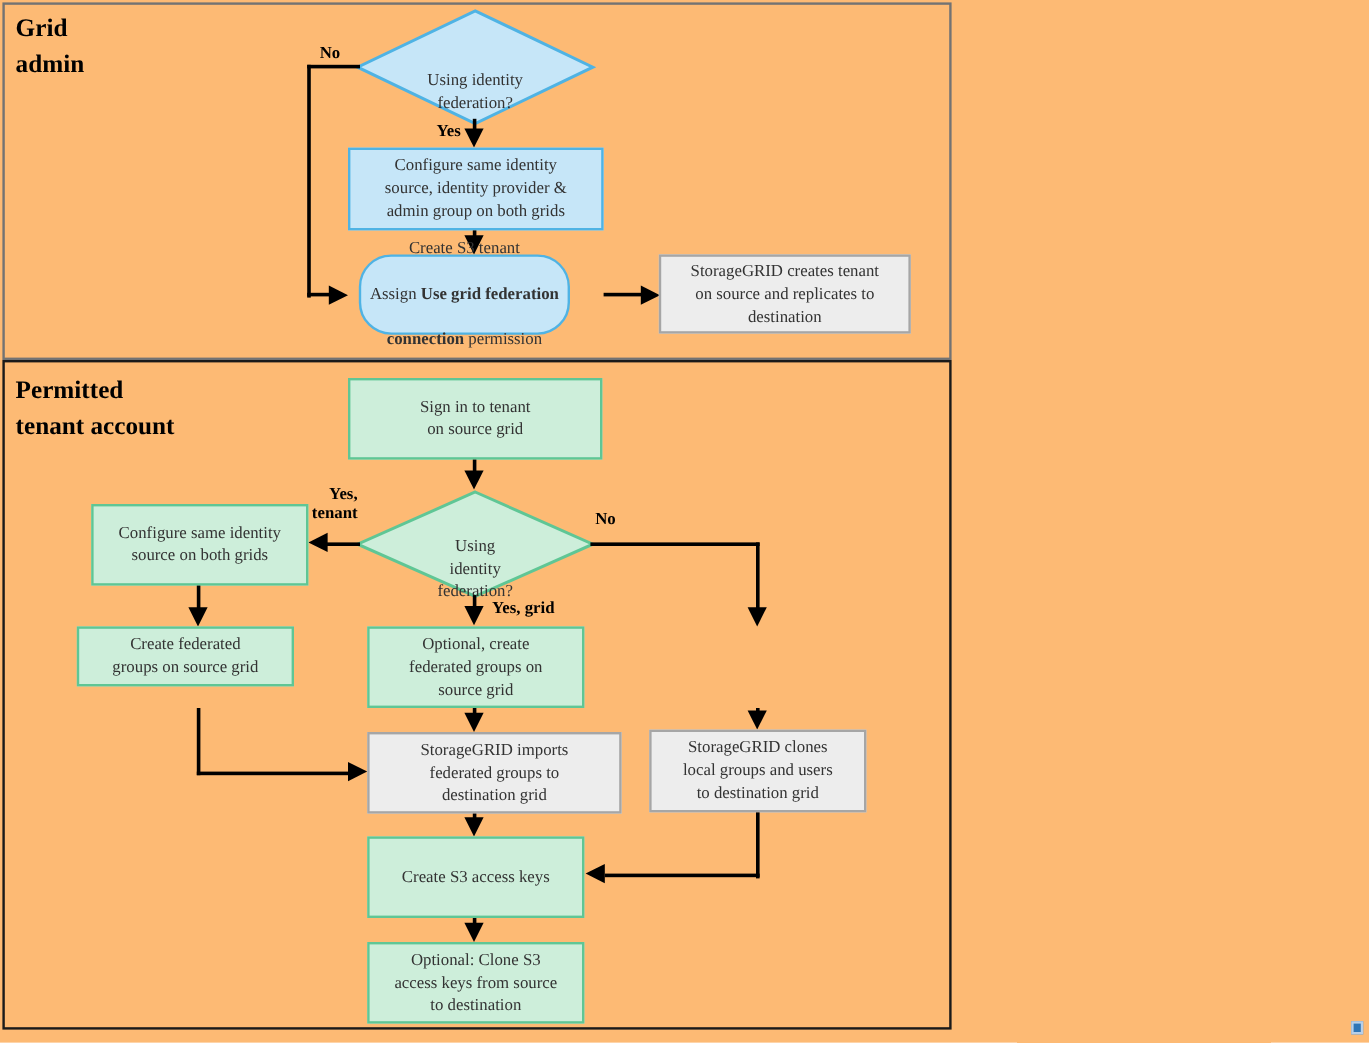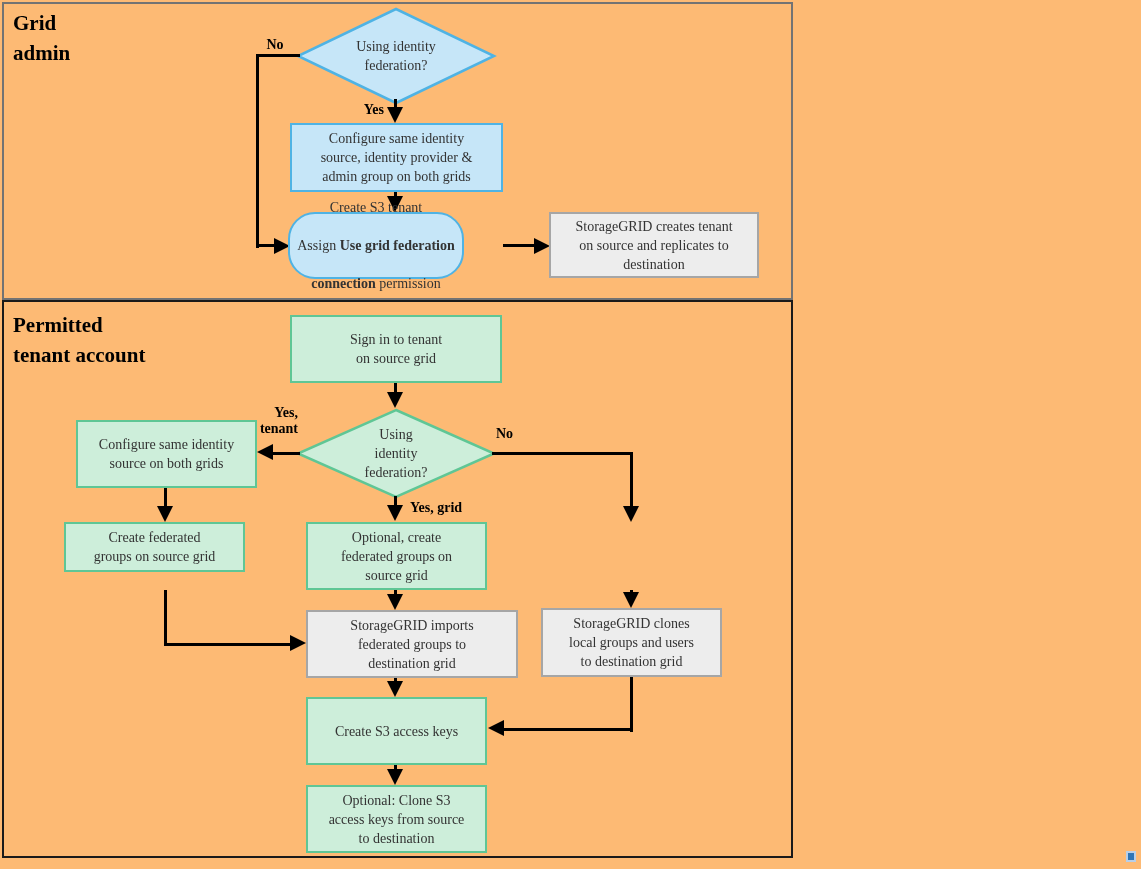--- a/index.html
+++ b/index.html
@@ -20,21 +20,21 @@
   }
   .node .rich{width:100%;}
   .blue{background:var(--blue-fill);border:2px solid var(--blue-border);}
   .green{background:var(--green-fill);border:2px solid var(--green-border);}
   .grayb{background:var(--gray-fill);border:2px solid var(--gray-border);}
   .diamond{position:absolute;overflow:visible;}
   .dpoly-blue{fill:var(--blue-fill);stroke:var(--blue-border);stroke-width:2.5;}
   .dpoly-green{fill:var(--green-fill);stroke:var(--green-border);stroke-width:2.5;}
   .dtext{
     position:absolute;display:flex;align-items:center;justify-content:center;text-align:center;
-    white-space:pre-line;font-size:14px;line-height:19px;color:#333;
+    white-space:pre-line;font-size:14px;line-height:19px;color:#333;margin-top:21px;
   }
   .seg{position:absolute;background:#000;}
   .ah{position:absolute;width:0;height:0;border:8px solid transparent;}
   .ah-right{border-left:16px solid #000;border-right:0;}
   .ah-left{border-right:16px solid #000;border-left:0;}
   .ah-down{border-top:16px solid #000;border-bottom:0;}
   .lbl{
     position:absolute;font-weight:bold;font-size:14px;line-height:16px;color:#000;white-space:pre-line;
   }
   .marker{
@@ -77,21 +77,21 @@
 
   <div class="node blue" style="left:290px;top:123px;width:213px;height:69px;">Configure same identity
 source, identity provider &amp;
 admin group on both grids</div>
 
   <div>
     <div class="seg" style="left:394px;top:192px;width:3px;height:6px;"></div>
     <div class="ah ah-down" style="left:387px;top:196px;"></div>
   </div>
 
-  <div class="node blue" style="left:288px;top:212px;width:176px;height:67px;border-radius:27px;">
+  <div class="node blue" style="left:299px;top:212px;width:176px;height:67px;border-radius:27px;">
     <div class="rich">
       <div><span>Create S3 tenant</span></div>
       <div><span>Assign </span><b>Use grid federation</b></div>
       <div><b>connection</b><span> permission</span></div>
     </div>
   </div>
 
   <div>
     <div class="seg" style="left:503px;top:244px;width:33px;height:3px;"></div>
     <div class="ah ah-right" style="left:534px;top:238px;"></div>

